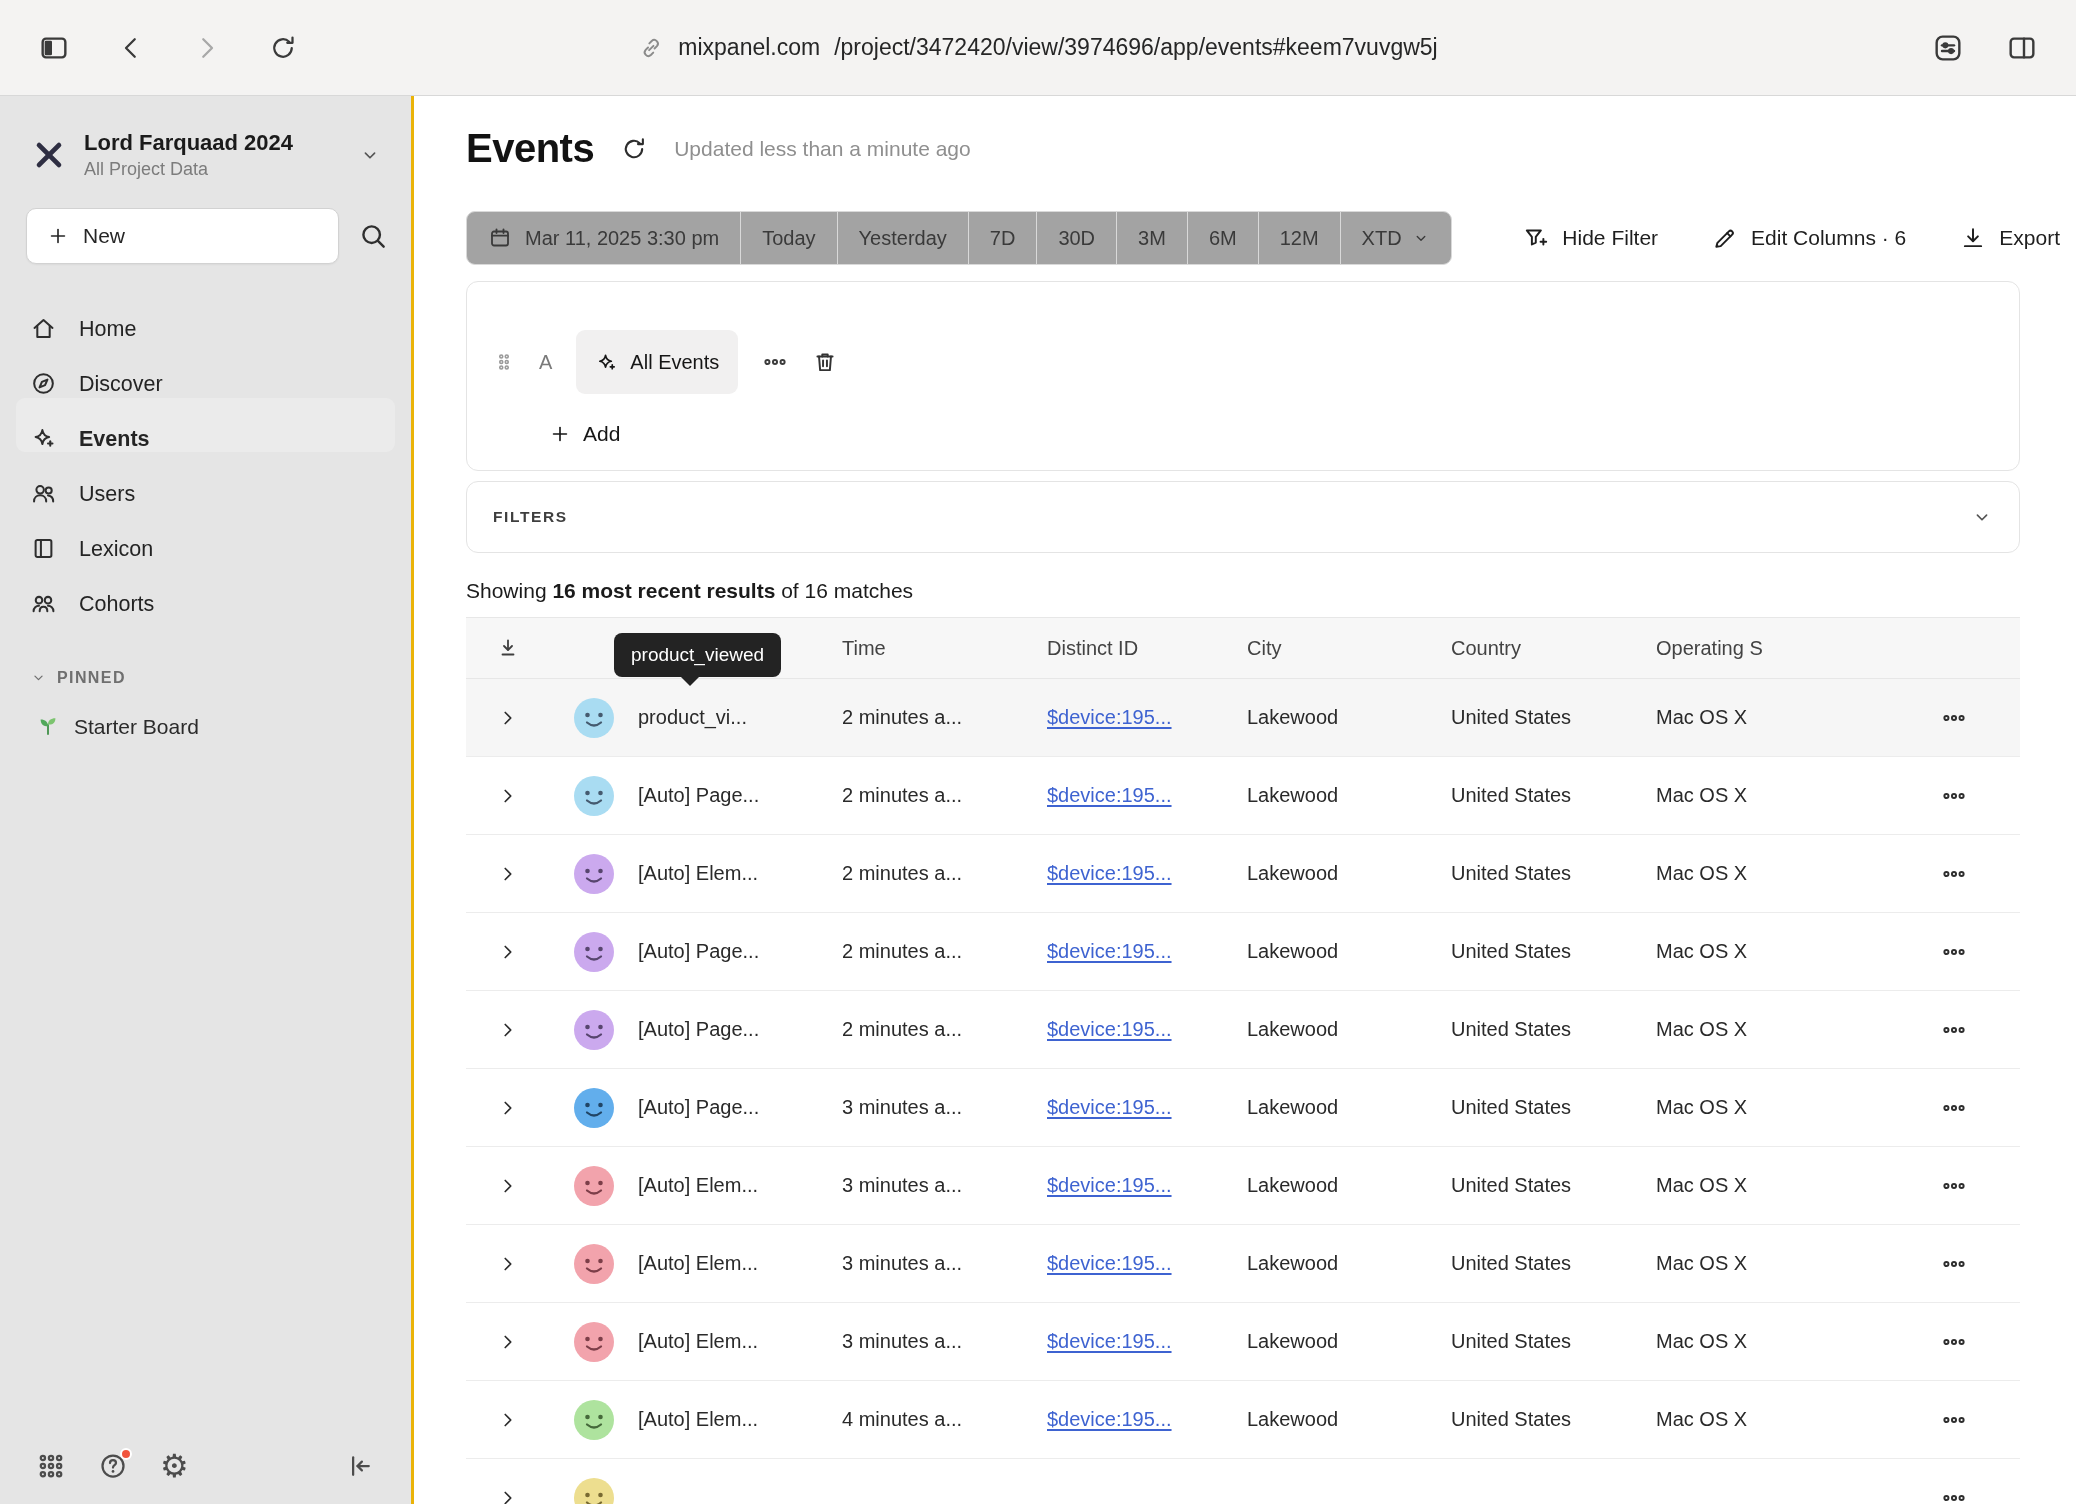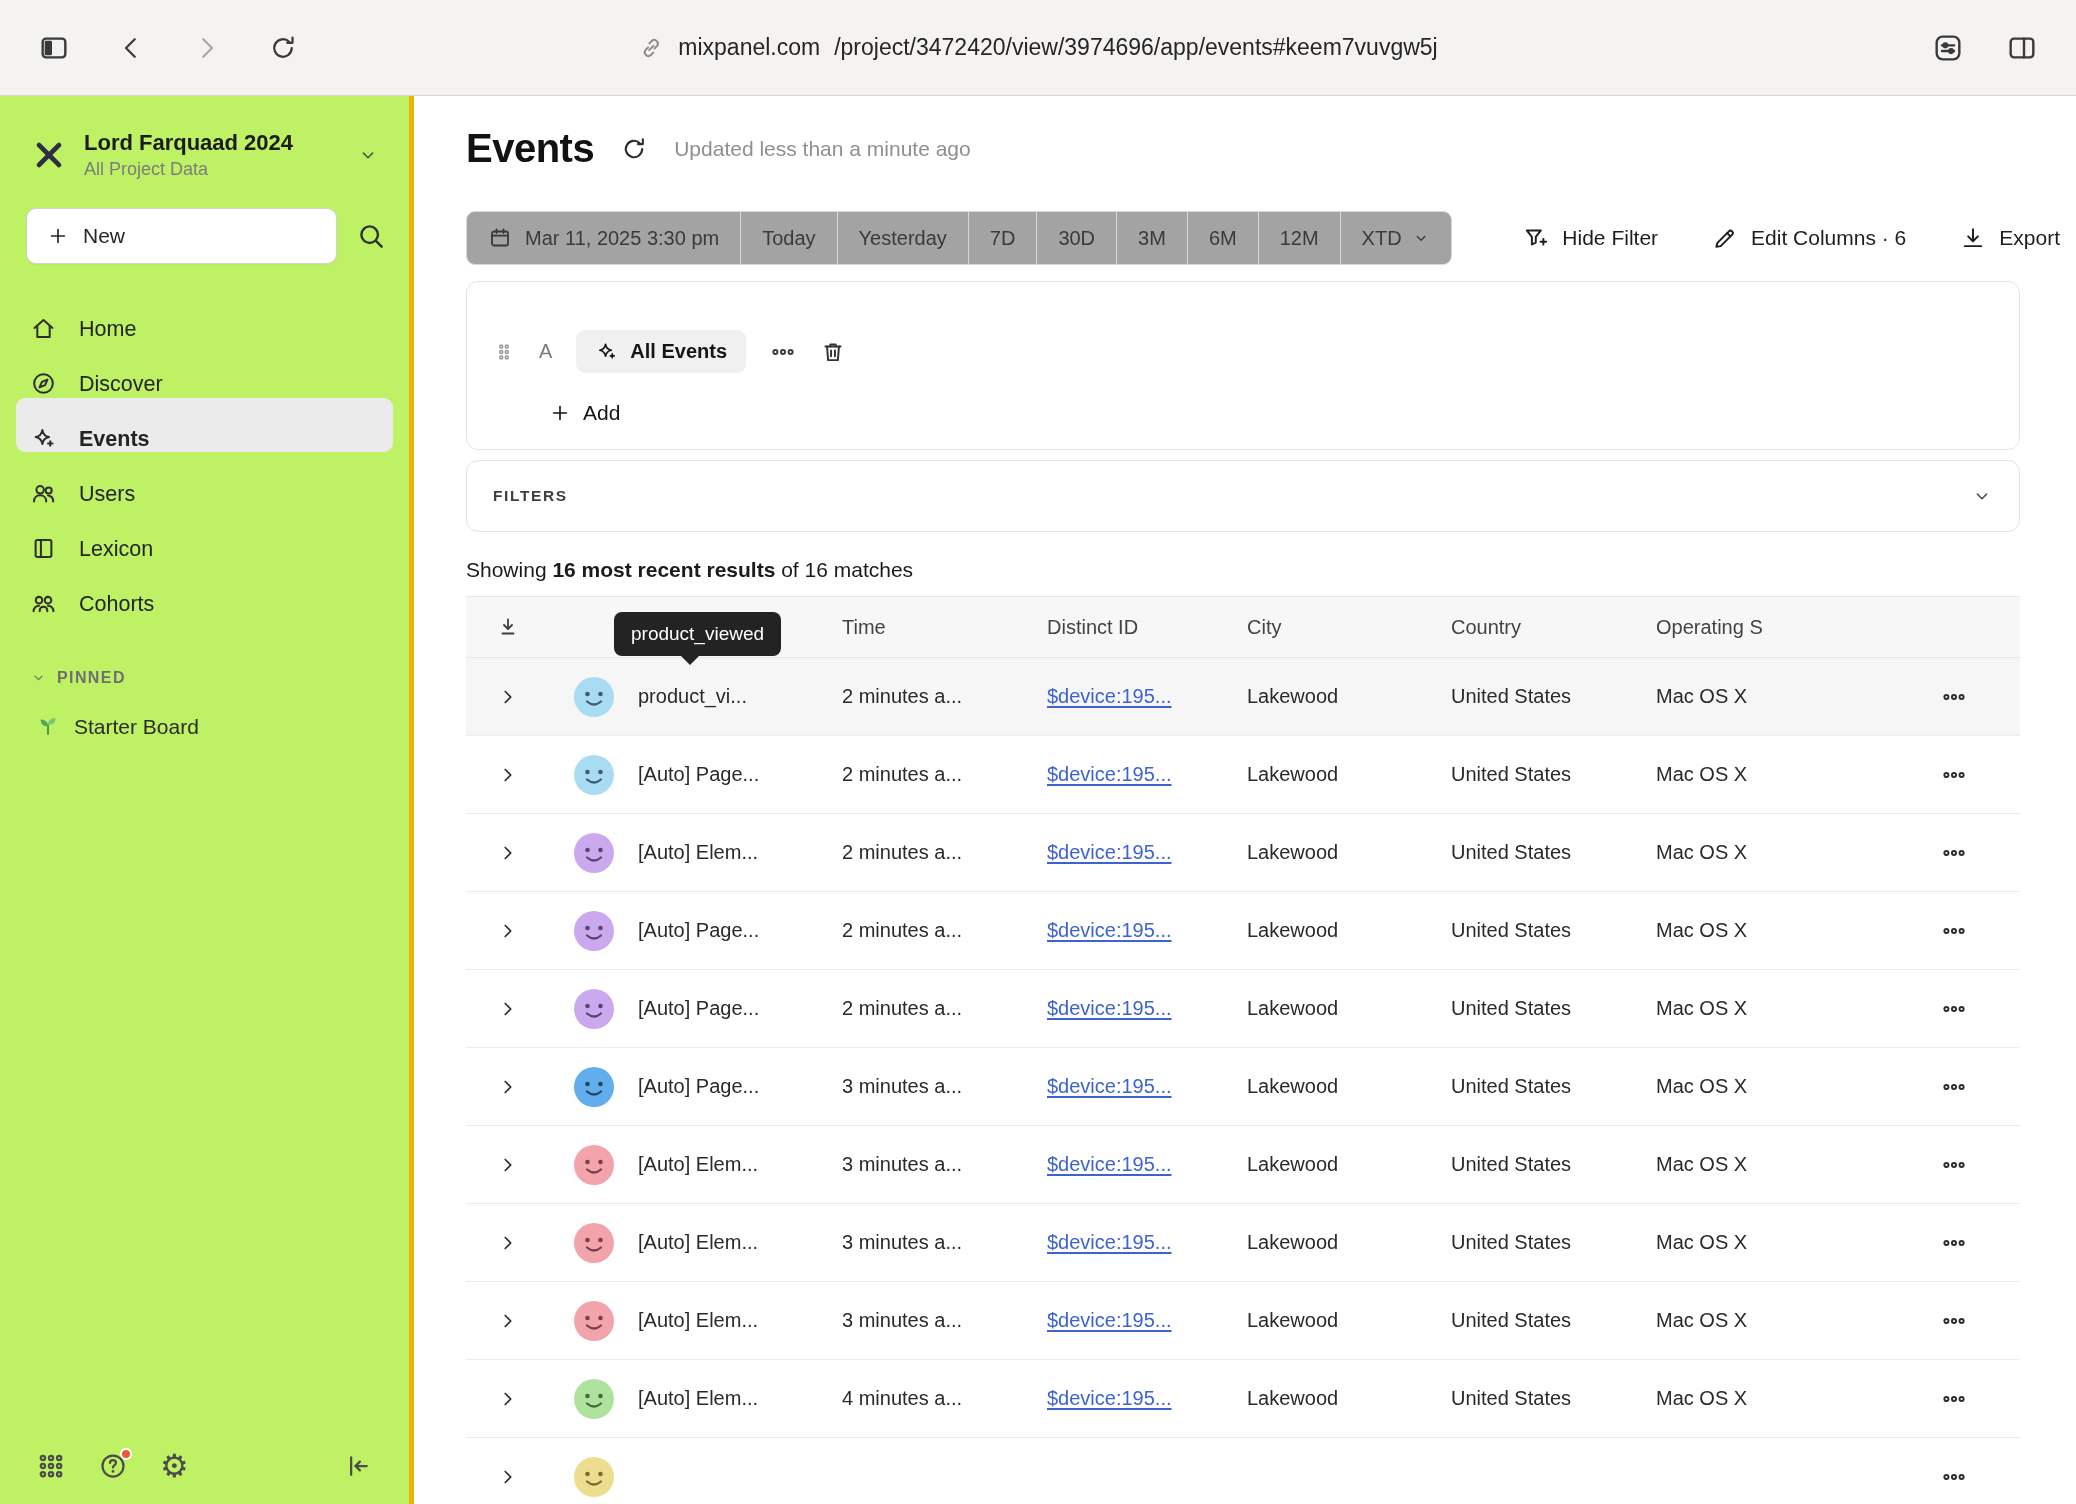--- a/index.html
+++ b/index.html
@@ -17,21 +17,21 @@
   .b-left{display:flex;align-items:center;gap:46px;padding-left:38px;color:#3a3a3a}
   .b-left .disabled{color:#a8a8a8}
   .urlbox{position:absolute;left:50%;transform:translateX(-50%);display:flex;align-items:center;gap:14px;
     font-size:23px;color:#262626;white-space:nowrap}
   .urlbox .dom{font-weight:400}
   .url-link-icon{color:#8b8b8b}
   .b-right{margin-left:auto;display:flex;align-items:center;gap:42px;padding-right:38px;color:#3a3a3a}
 
   
   .app{display:flex;height:1408px;}
-  .sidebar{width:414px;border-right:5px solid #eab308;position:relative;flex:none;background:#bef264}
+  .sidebar{width:414px;border-right:3px solid #eab308;position:relative;flex:none;background:#e5e5e5}
   .main{flex:1;padding:0 56px 0 52px;overflow:hidden;position:relative}
 
   
   .ws{display:flex;align-items:center;gap:18px;padding:34px 30px 0 32px;cursor:pointer}
   .ws-text{line-height:1.15}
   .ws-name{font-size:22px;font-weight:700;color:#1b1b1b}
   .ws-sub{font-size:18px;color:#7c7c7c;margin-top:4px}
   .ws-chev{margin-left:auto;color:#555}
 
   .newrow{display:flex;align-items:center;gap:18px;margin:28px 22px 8px 26px}
@@ -76,22 +76,22 @@
     font-size:21px;color:#1e1e1e}
   .tool-btn{display:flex;align-items:center;gap:13px;cursor:pointer;white-space:nowrap}
 
   
   .card{border:1px solid #e4e4e4;border-radius:12px;margin-top:16px;padding:22px 26px}
   .card-head{display:flex;align-items:center;font-size:15.5px;font-weight:700;letter-spacing:1.6px;color:#3e3e3e}
   .card-head .chev{margin-left:auto;color:#555;cursor:pointer}
   .event-row{display:flex;align-items:center;margin-top:26px;gap:24px}
   .drag{color:#9a9a9a;cursor:grab}
   .rowletter{color:#7a7a7a;font-size:20px}
-  .chip{display:flex;align-items:center;gap:12px;background:#f1f0f0;border-radius:9px;height:43px;
-    padding:0 19px;font-size:20px;font-weight:700;color:#161616;cursor:pointer}
+  .chip{display:flex;align-items:center;gap:12px;background:#f1f0f0;border-radius:9px;height:64px;
+    padding:0 19px;font-size:20px;font-weight:400;color:#161616;cursor:pointer}
   .more-dots{color:#3c3c3c;cursor:pointer}
   .trash{color:#333;cursor:pointer}
   .add-row{display:flex;align-items:center;gap:12px;margin:28px 0 2px 56px;font-size:21px;color:#161616;cursor:pointer}
   .card.slim{padding:0 26px;height:72px;display:flex;align-items:center;margin-top:10px}
   .card.slim .card-head{flex:1}
 
   
   .results{margin-top:26px;font-size:21px;color:#1b1b1b}
   .results b{font-weight:700}
 

